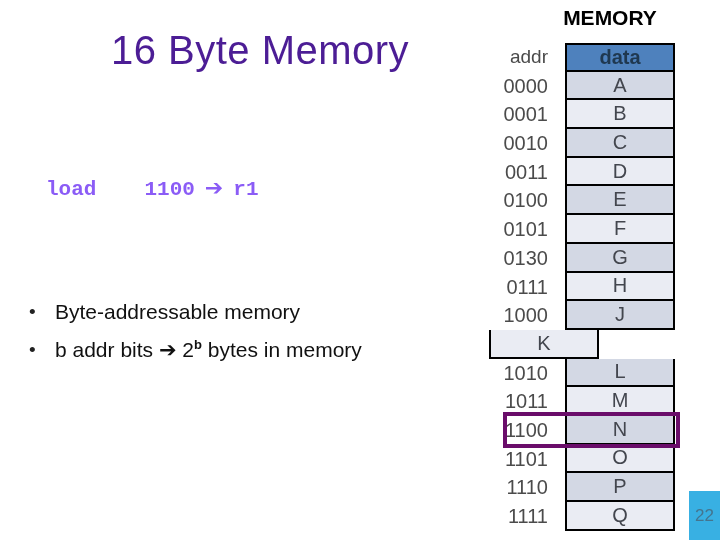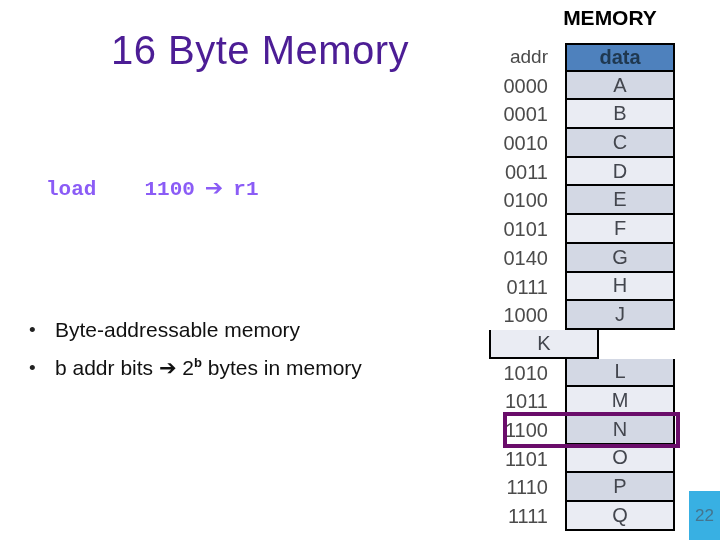--- a/index.html
+++ b/index.html
@@ -39,21 +39,21 @@
   }
   .load-line .addr-operand { margin-left: 48px; }
   .arrow-glyph {
     font-family: "DejaVu Sans", sans-serif;
     font-weight: bold;
   }
   .load-line .arrow-glyph { margin-left: 10px; font-size: 22px; }
   .load-line .reg-operand { margin-left: 10px; }
   .bullets {
     position: absolute;
-    left: 26px; top: 311px; width: 470px;
+    left: 26px; top: 293px; width: 470px;
     list-style: none;
   }
   .bullets li {
     position: relative;
     padding-left: 29px;
     font-size: 21px;
     line-height: 38px;
     color: #111111;
     white-space: nowrap;
   }
@@ -173,21 +173,21 @@
     <div class="addr">0100</div>
     <div class="cell dark">E</div>
   </div>
 
   <div class="mem-row">
     <div class="addr">0101</div>
     <div class="cell light">F</div>
   </div>
 
   <div class="mem-row">
-    <div class="addr">0140</div>
+    <div class="addr">0130</div>
     <div class="cell dark">G</div>
   </div>
 
   <div class="mem-row">
     <div class="addr">0111</div>
     <div class="cell light">H</div>
   </div>
 
   <div class="mem-row">
     <div class="addr">1000</div>

